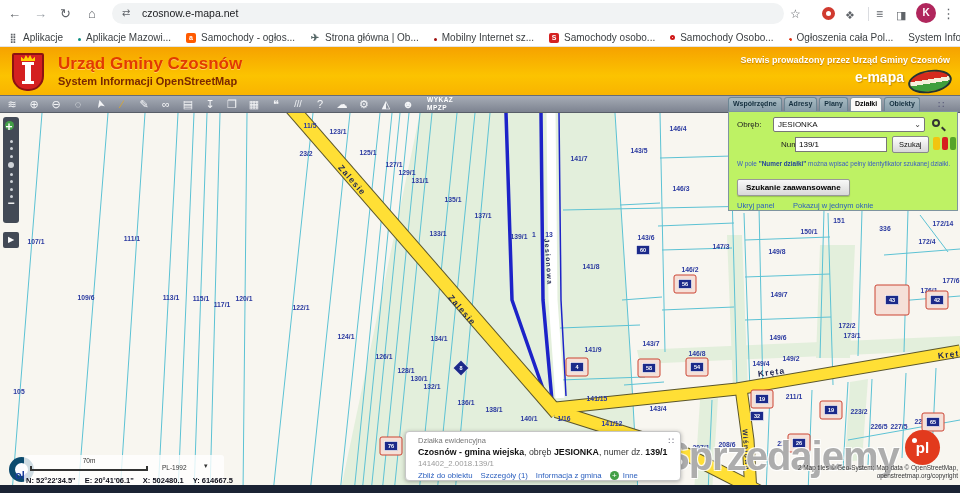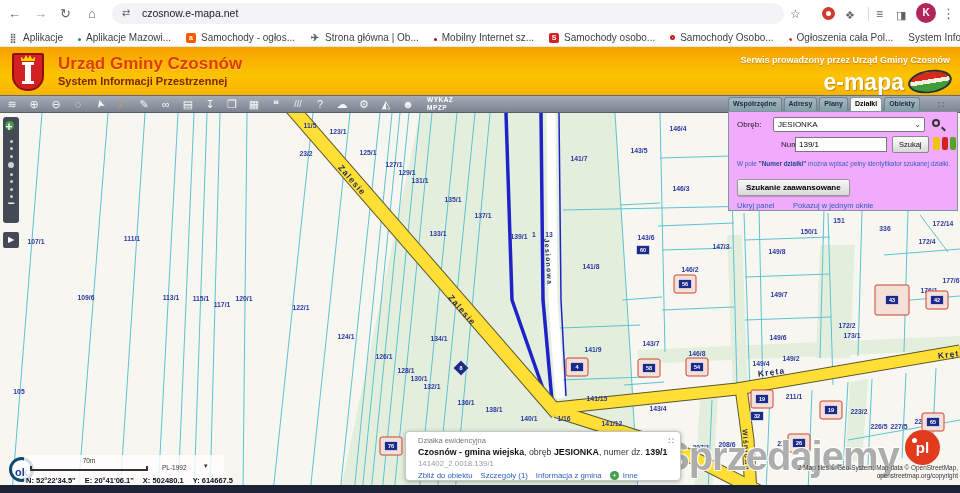--- a/index.html
+++ b/index.html
@@ -29,21 +29,21 @@
   .hdr{position:absolute;left:0;top:47px;width:960px;height:48px;background:linear-gradient(#f6a200,#fcc300 60%,#f9b400);}
   .crest{position:absolute;left:12px;top:3px;width:32px;height:41px;}
   .shield{position:absolute;left:0;top:3px;width:32px;height:38px;background:#d42020;border:2px solid #8c1212;border-radius:2px 2px 15px 15px;}
   .crown{position:absolute;left:9px;top:5px;width:14px;height:6px;background:#ffd200;clip-path:polygon(0 100%,0 30%,20% 70%,35% 0,50% 60%,65% 0,80% 70%,100% 30%,100% 100%);}
   .column{position:absolute;left:13px;top:12px;width:6px;height:22px;background:#fff;}
   .column:before{content:"";position:absolute;left:-3px;top:0;width:12px;height:3px;background:#fff;}
   .column:after{content:"";position:absolute;left:-3px;bottom:0;width:12px;height:3px;background:#fff;}
   .htitle{position:absolute;left:58px;top:7px;font-size:17px;font-weight:bold;color:#e23b00;text-shadow:0 1px 0 rgba(255,255,255,.35);}
   .hsub{position:absolute;left:58px;top:28px;font-size:11px;font-weight:bold;color:#7a2800;}
   .serwis{position:absolute;right:10px;top:8px;font-size:9px;font-weight:bold;color:#fff;text-shadow:0 1px 1px rgba(140,80,0,.5);}
-  .brand{position:absolute;right:56px;top:22px;font-size:23px;font-weight:bold;color:#fff;text-shadow:1px 1px 1px rgba(120,70,0,.4);}
+  .brand{position:absolute;right:56px;top:22px;font-size:14px;font-weight:bold;color:#fff;text-shadow:1px 1px 1px rgba(120,70,0,.4);}
   .globe{position:absolute;right:8px;top:23px;width:44px;height:23px;border-radius:50%;border:2px solid #233;transform:rotate(-9deg);background:linear-gradient(#d42b1e 0 38%,#f5f0dc 38% 60%,#3f9e3c 60%);}
 
   
   .tbar{position:absolute;left:0;top:95px;width:960px;height:18px;background:linear-gradient(#a6acb6,#7dololo 90%);background:linear-gradient(#a6acb6,#7d8390);border-top:1px solid #666c76;border-bottom:1px solid #585e68;display:flex;align-items:center;padding-left:5px;gap:8px;}
   .tool{width:14px;text-align:center;font-size:11px;color:#f4f5f7;cursor:pointer;line-height:16px;}
   .wykaz{font-size:6.5px;font-weight:bold;color:#fff;line-height:1.2;letter-spacing:.5px;margin-left:4px;cursor:pointer;}
 
   
   .maparea{position:absolute;left:0;top:113px;width:960px;height:380px;background:#f8f6f0;cursor:crosshair;}
   svg text{font-family:"Liberation Sans",sans-serif;}
@@ -52,21 +52,21 @@
   .plbadge:before{content:"";position:absolute;left:7px;top:8px;width:5px;height:5px;border-radius:50%;background:#fff;}
   .attr{position:absolute;right:2px;top:351px;text-align:right;font-size:6.4px;color:#333;line-height:1.3;text-shadow:0 0 2px #fff;}
 
   .zoomw{position:absolute;left:3px;top:4px;width:16px;height:106px;background:#434a56;border-radius:3px;color:#fff;text-align:center;}
   .zoomw .plus{font-size:12px;font-weight:bold;line-height:13px;cursor:pointer;}
   .zoomw .minus{font-size:12px;font-weight:bold;line-height:10px;cursor:pointer;}
   .dot{width:3px;height:3px;border-radius:50%;background:#cfd3d8;margin:4.5px auto 0;}
   .dot.big{width:6px;height:6px;}
   .panarrow{position:absolute;left:3px;top:119px;width:16px;height:16px;background:#434a56;border-radius:2px;color:#fff;font-size:8px;text-align:center;line-height:16px;cursor:pointer;}
 
-  .okbadge{position:absolute;left:9px;top:344px;width:25px;height:25px;border:3px solid #0c4a6e;border-radius:50%;background:#fcfcff;color:#1a3c9c;font-weight:bold;font-size:11px;text-align:center;line-height:25px;}
+  .okbadge{position:absolute;left:9px;top:344px;width:25px;height:25px;border:6px solid #0c4a6e;border-radius:50%;background:#fcfcff;color:#1a3c9c;font-weight:bold;font-size:11px;text-align:center;line-height:25px;}
   .scalebox{position:absolute;left:24px;top:342px;width:200px;height:35px;background:rgba(255,255,255,.8);border-radius:3px;}
   .sbar{position:absolute;left:6px;top:11px;width:118px;height:5px;border-left:2px solid #333;border-right:2px solid #333;border-bottom:2px solid #333;}
   .slab{position:absolute;left:6px;top:2px;width:118px;text-align:center;font-size:6.5px;color:#333;}
   .crs{position:absolute;left:138px;top:9px;font-size:6.5px;color:#333;cursor:pointer;}
   .crscaret{position:absolute;left:180px;top:7px;font-size:7px;color:#333;cursor:pointer;}
   .coords{position:absolute;left:26px;top:363px;font-size:7.5px;font-weight:bold;color:#0c0c18;white-space:nowrap;}
   .coords span{margin-right:9px;}
 
   
   .popup{position:absolute;left:405px;top:318px;width:276px;height:50px;background:#fff;border:1px solid #c6c6c6;border-radius:4px;box-shadow:0 1px 4px rgba(0,0,0,.3);padding:4px 8px 0 12px;}
@@ -77,21 +77,21 @@
   .popup .pid{font-size:7.8px;color:#9a9a9a;margin-top:2px;}
   .popup .plinks{font-size:7.8px;color:#2b5fbe;margin-top:3px;white-space:nowrap;}
   .popup .plinks span.lnk{margin-right:8px;cursor:pointer;}
   .plus{display:inline-block;width:9px;height:9px;border-radius:50%;background:#43a047;color:#fff;font-size:8px;line-height:9px;text-align:center;margin-right:4px;}
 
   
   .tabs{position:absolute;left:728px;top:97px;display:flex;gap:2px;height:15px;}
   .tab{padding:2px 4px;font-size:7px;font-weight:bold;border-radius:3px 3px 0 0;border:1px solid #6d8694;border-bottom:none;background:linear-gradient(#a7bac2,#849aa6);color:#15303f;cursor:pointer;white-space:nowrap;}
   .tab.active{background:#fbfaf7;color:#000;border-color:#8899a2;}
   .pclose2{position:absolute;left:938px;top:99px;font-size:10px;color:#557;cursor:pointer;}
-  .panel{position:absolute;left:728px;top:111px;width:230px;height:100px;background:#f0abfc;border:1px solid #7f95a0;}
+  .panel{position:absolute;left:728px;top:111px;width:230px;height:100px;background:#bef264;border:1px solid #7f95a0;}
   .panel .lab{position:absolute;font-size:8px;color:#222;}
   .sel{position:absolute;left:44px;top:5px;width:152px;height:15px;background:#fff;border:1px solid #777;border-radius:2px;font-size:8px;color:#111;padding:2px 4px;cursor:pointer;}
   .sel .caret{position:absolute;right:3px;top:2px;font-size:8px;color:#444;}
   .mag{position:absolute;left:203px;top:7px;width:8px;height:8px;border:2px solid #333;border-radius:50%;cursor:pointer;}
   .mag:after{content:"";position:absolute;left:7px;top:7px;width:5px;height:2px;background:#333;transform:rotate(45deg);}
   .inp{position:absolute;left:66px;top:25px;width:92px;height:15px;border:1px solid #777;font-size:8px;padding:1px 3px;font-family:"Liberation Sans",sans-serif;}
   .btn{position:absolute;border:1px solid #888;border-radius:2px;background:linear-gradient(#fefefe,#d8d8d8);font-size:7.5px;color:#111;text-align:left;cursor:pointer;}
   .sw{position:absolute;top:25px;width:6px;height:13px;border-radius:2px;}
   .hint{position:absolute;left:8px;top:48px;right:3px;font-size:6.4px;color:#3a5cc4;}
   .advbtn{position:absolute;left:8px;top:67px;padding:3px 8px;font-size:8px;font-weight:bold;border:1px solid #999;border-radius:2px;background:linear-gradient(#f8f8f8,#d9d9d9);box-shadow:0 1px 1px rgba(0,0,0,.2);cursor:pointer;}
@@ -167,21 +167,21 @@
     <span class="navic" style="left:872px;top:25px;font-size:10px;color:#3c4043;">Wszystkie zakładki</span>
   </div>
 
   <div class="hdr">
     <div class="crest">
       <div class="shield"></div>
         <div class="crown"></div>
         <div class="column"></div>
     </div>
     <div class="htitle">Urząd Gminy Czosnów</div>
-    <div class="hsub">System Informacji Przestrzennej</div>
+    <div class="hsub">System Informacji OpenStreetMap</div>
     <div class="serwis">Serwis prowadzony przez Urząd Gminy Czosnów</div>
     <div class="brand">e-mapa</div>
     <div class="globe"></div>
   </div>
 
   <div class="tbar">
 
   <span class="tool">≋</span>
       <span class="tool">⊕</span>
       <span class="tool">⊖</span>

